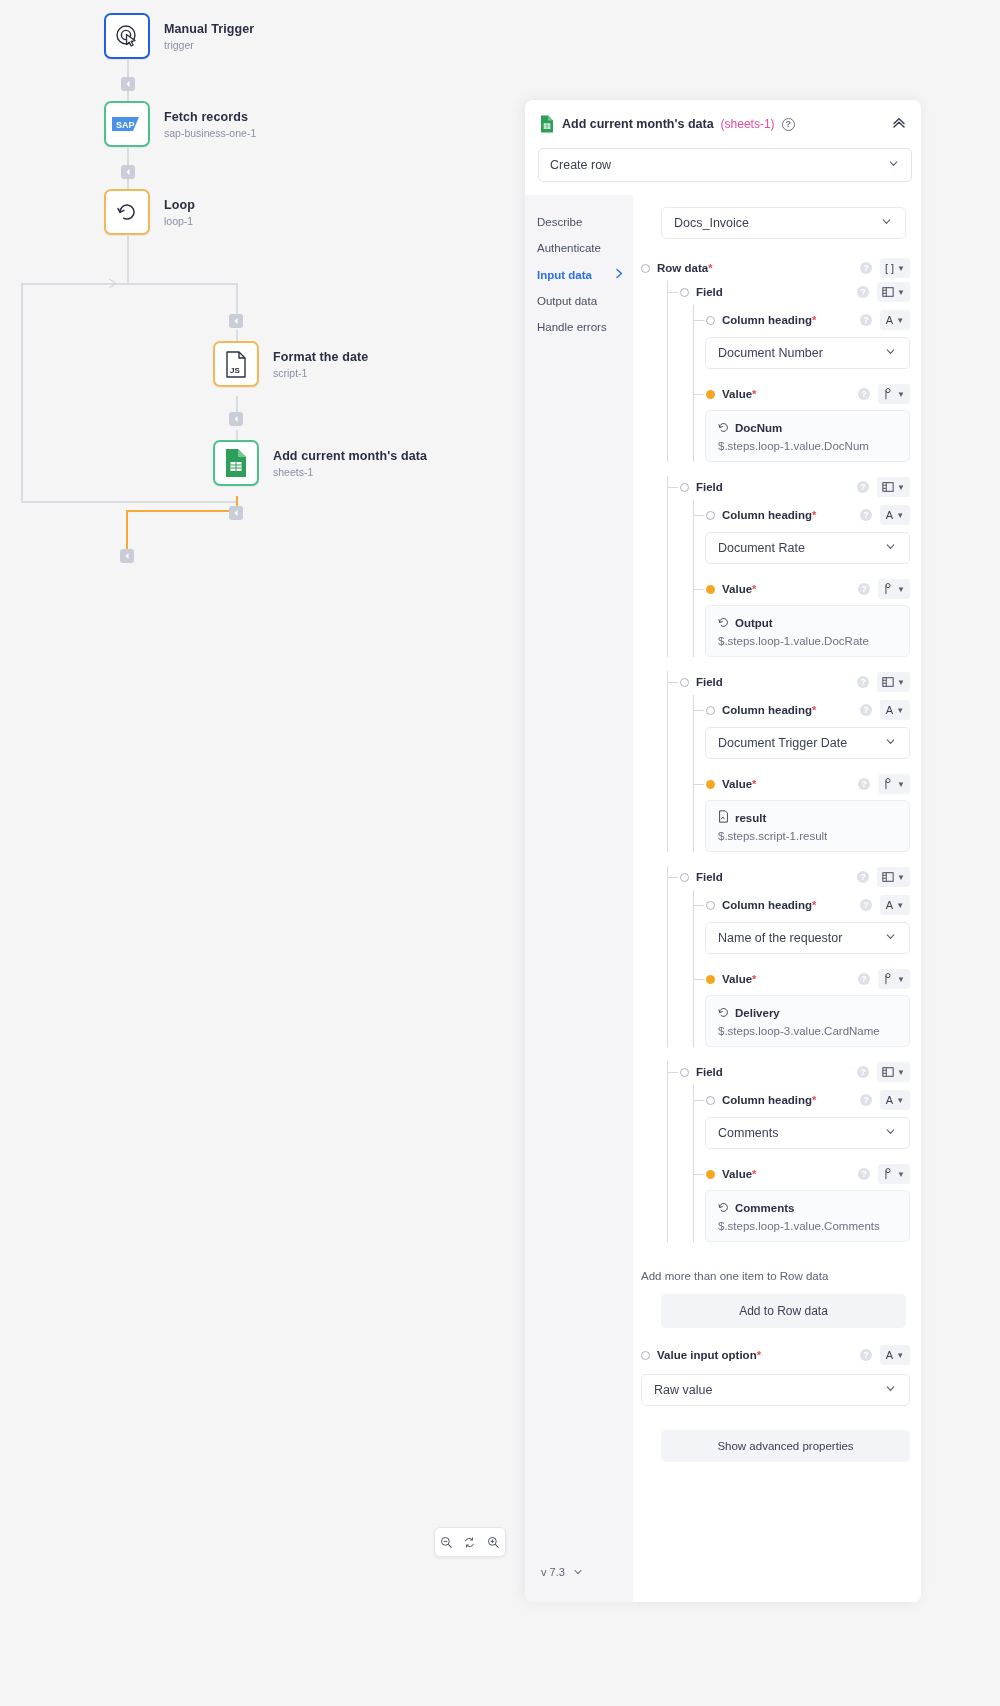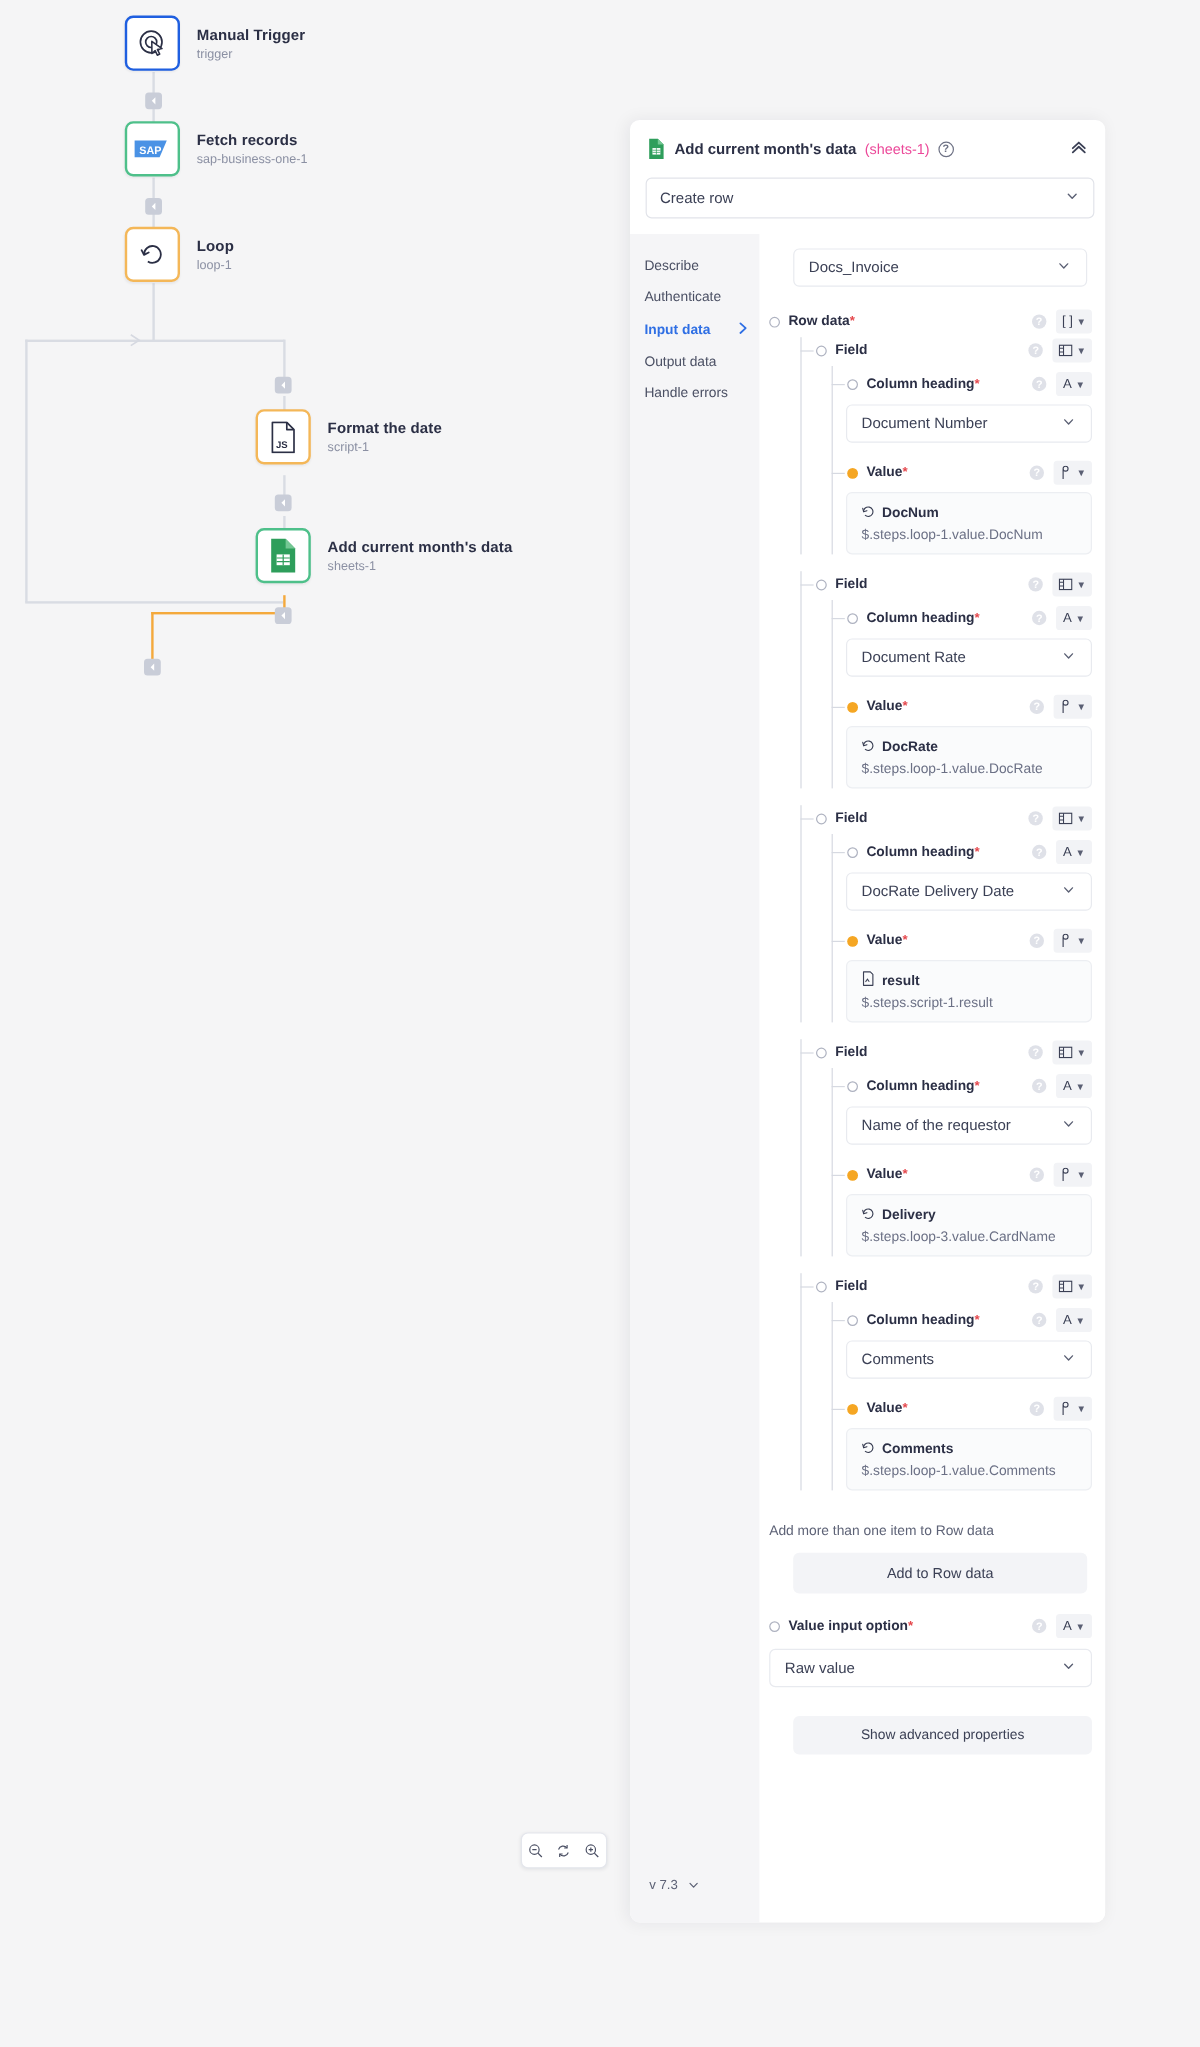--- a/index.html
+++ b/index.html
@@ -546,21 +546,21 @@
                   </span>
       </span>
     </div>
 
     <div class="pill" style="margin-left:64px;">
       <div class="pill-top">
         <span><svg width="11" height="11" viewBox="0 0 14 14">
                       <path d="M2 7 a5 5 0 1 1 1.6 3.6" fill="none" stroke="#3b4055" stroke-width="1.2"></path>
                       <path d="M1.2 3.4 L2.2 7 L5.6 5.8" fill="none" stroke="#3b4055" stroke-width="1.2" stroke-linecap="round" stroke-linejoin="round"></path>
                     </svg></span>
-        <span class="pill-name">DocRate</span>
+        <span class="pill-name">Output</span>
       </div>
       <div class="pill-path">$.steps.loop-1.value.DocRate</div>
     </div>
   <div class="guide" style="left: 26px; top: 0px; bottom: 0px;"></div>
               <div class="guide" style="left: 52px; top: 24px; bottom: 0px;"></div>
             </div>
             <div style="position: relative;">
     <div class="row indent1">
       <span class="elbow l1"></span>
       <span class="bullet-o" style="margin-left:19px;"></span>
@@ -584,21 +584,21 @@
       <span class="tail">
         <span class="q">?</span>
         <span class="typebtn">
                     <span>A</span>
                     <span class="tc">▼</span>
                   </span>
       </span>
     </div>
 
     <div class="input-box" style="margin-left:64px;">
-      <span>DocRate Delivery Date</span>
+      <span>Document Trigger Date</span>
       <span class="chev"><svg width="13" height="13" viewBox="0 0 16 16">
                     <path d="M4 6 L8 10.2 L12 6" fill="none" stroke="#5a5f73" stroke-width="1.4" stroke-linecap="round" stroke-linejoin="round"></path>
                   </svg></span>
     </div>
 
     <div class="row indent2">
       <span class="elbow l2"></span>
       <span class="bullet-dot" style="margin-left:19px;"></span>
       <span class="lbl"><span>Value</span><span class="req">*</span></span>
       <span class="tail">

